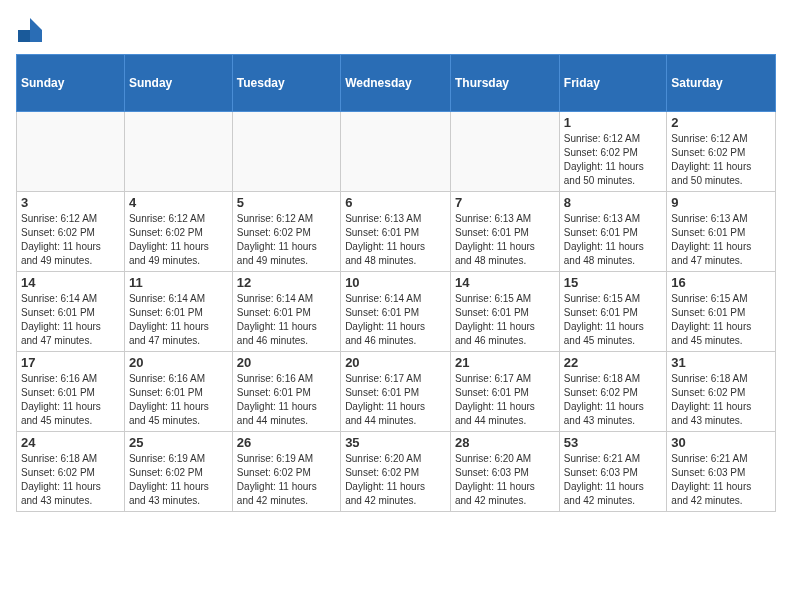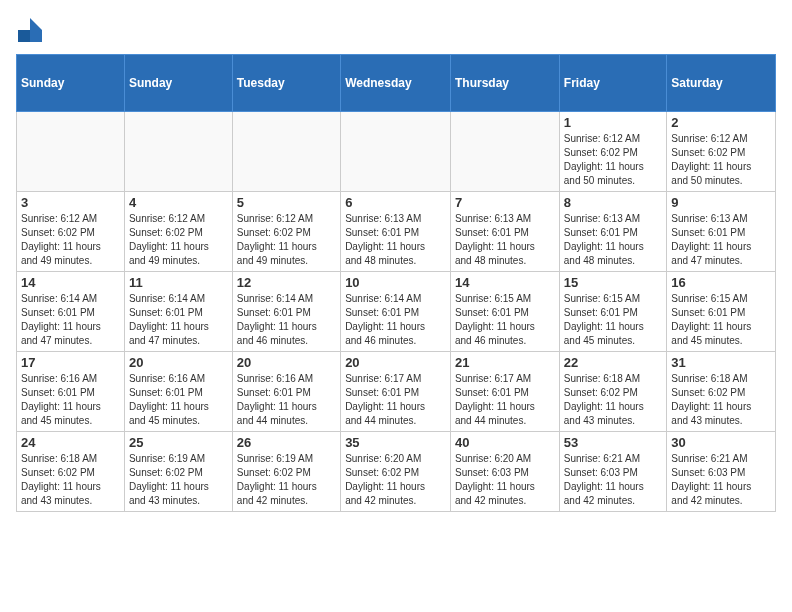--- a/index.html
+++ b/index.html
@@ -324,21 +324,21 @@
 and 42 minutes.</div>
         </td>
         <td>
           <div class="day-number">35</div>
           <div class="day-info" style="white-space: pre-line;">Sunrise: 6:20 AM
 Sunset: 6:02 PM
 Daylight: 11 hours
 and 42 minutes.</div>
         </td>
         <td>
-          <div class="day-number">40</div>
+          <div class="day-number">28</div>
           <div class="day-info" style="white-space: pre-line;">Sunrise: 6:20 AM
 Sunset: 6:03 PM
 Daylight: 11 hours
 and 42 minutes.</div>
         </td>
         <td>
           <div class="day-number">53</div>
           <div class="day-info" style="white-space: pre-line;">Sunrise: 6:21 AM
 Sunset: 6:03 PM
 Daylight: 11 hours

